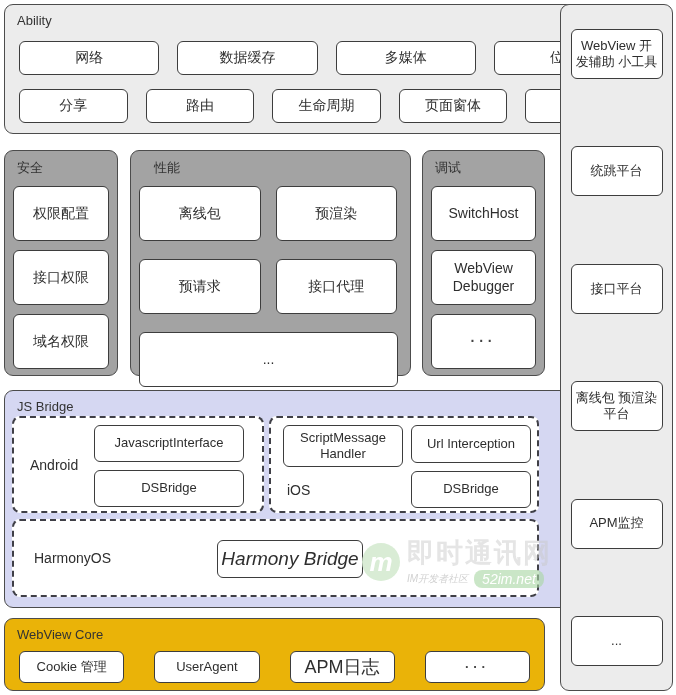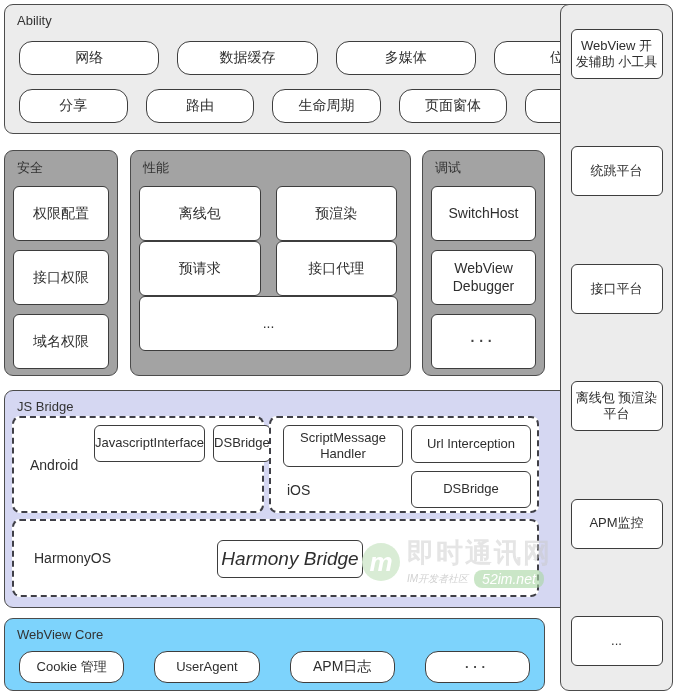--- a/index.html
+++ b/index.html
@@ -2,27 +2,27 @@
 <html><head>
 <meta charset="utf-8">
 <style>
   html,body{margin:0;padding:0;background:#fff;}
   body{font-family:"Liberation Sans","DejaVu Sans",sans-serif;}
   #stage{position:relative;width:676px;height:695px;background:#fff;overflow:hidden;}
   .section{position:absolute;border:1.5px solid #4c4c4c;border-radius:9px;box-sizing:border-box;}
   .sec-gray{background:#ececec;}
   .sec-green{background:#a3a3a3;}
   .sec-lav{background:#d5d7f2;}
-  .sec-peach{background:#7dd3fc;}
+  .sec-peach{background:#eab308;}
   .sec-title{font-size:13px;color:#333;padding:8px 0 0 12px;}
   .wbox{background:#fff;border:1.5px solid #3d3d3d;border-radius:6px;display:flex;align-items:center;justify-content:center;
         text-align:center;font-size:14px;color:#2e2e2e;box-sizing:border-box;line-height:1.25;}
   .dots{letter-spacing:4px;font-weight:bold;color:#444;}
   .flexrow{display:flex;gap:18px;padding:0 14px;position:absolute;left:0;right:0;}
-  .flexrow .wbox{flex:1;height:34px;border-radius:13px;}
+  .flexrow .wbox{flex:1;height:34px;}
   .colstack{position:absolute;left:8px;right:8px;display:flex;flex-direction:column;gap:9px;}
   .colstack .wbox{height:55px;}
   .dashed{position:absolute;background:#fff;border:2px dashed #3f3f46;border-radius:8px;box-sizing:border-box;}
   .os-label{position:absolute;font-size:14px;color:#2e2e2e;}
   
   #rightcol{display:flex;flex-direction:column;justify-content:space-between;align-items:center;padding:24px 0;}
   #rightcol .wbox{width:92px;min-height:50px;font-size:13px;padding:5px 3px;flex:none;}
   
   #watermark{position:absolute;left:362px;top:540px;display:flex;align-items:flex-start;gap:7px;z-index:6;opacity:.95;}
   #wm-circle{width:38px;height:38px;border-radius:50%;background:#d7ecd3;color:#fff;display:flex;align-items:center;justify-content:center;
@@ -56,23 +56,23 @@
 
   <div class="section sec-green" style="left:4px;top:150px;width:114px;height:226px;">
     <div class="sec-title">安全</div>
     <div class="colstack" style="top:35px;">
       <div class="wbox">权限配置</div>
       <div class="wbox">接口权限</div>
       <div class="wbox">域名权限</div>
     </div>
   </div>
 
-  <div class="section sec-green" style="left:130px;top:150px;width:281px;height:226px;">
+  <div class="section sec-green" style="left:130px;top:150px;width:281px;height:226px;padding-left:11px;">
     <div class="sec-title">性能</div>
-    <div style="position:absolute;left:8px;right:12px;top:35px;display:flex;flex-wrap:wrap;gap:0 15px;">
+    <div style="position:absolute;left:8px;right:12px;top:35px;display:flex;flex-wrap:wrap;gap:18px 15px;">
       <div class="wbox" style="width:calc(50% - 8px);height:55px;">离线包</div>
       <div class="wbox" style="width:calc(50% - 8px);height:55px;">预渲染</div>
       <div class="wbox" style="width:calc(50% - 8px);height:55px;">预请求</div>
       <div class="wbox" style="width:calc(50% - 8px);height:55px;">接口代理</div>
       <div class="wbox" style="width:100%;height:55px;">...</div>
     </div>
   </div>
 
   <div class="section sec-green" style="left:422px;top:150px;width:123px;height:226px;">
     <div class="sec-title">调试</div>
@@ -81,21 +81,21 @@
       <div class="wbox">WebView Debugger</div>
       <div class="wbox dots">···</div>
     </div>
   </div>
 
   <div class="section sec-lav" style="left:4px;top:390px;width:605px;height:218px;">
     <div class="sec-title">JS Bridge</div>
 
     <div class="dashed" style="left:7px;top:25px;width:252px;height:97px;">
       <div class="os-label" style="left:16px;top:50%;transform:translateY(-50%);">Android</div>
-      <div style="position:absolute;left:80px;top:7px;width:150px;display:flex;flex-direction:row;gap:8px;">
+      <div style="position:absolute;left:80px;top:7px;width:150px;display:flex;flex-direction:column;gap:8px;">
         <div class="wbox" style="height:37px;font-size:13px;">JavascriptInterface</div>
         <div class="wbox" style="height:37px;font-size:13px;">DSBridge</div>
       </div>
     </div>
 
     <div class="dashed" style="left:264px;top:25px;width:270px;height:97px;">
       <div class="wbox" style="position:absolute;left:12px;top:7px;width:120px;height:42px;font-size:13px;">ScriptMessage Handler</div>
       <div class="wbox" style="position:absolute;left:140px;top:7px;width:120px;height:38px;font-size:13px;">Url Interception</div>
       <div class="wbox" style="position:absolute;left:140px;top:53px;width:120px;height:37px;font-size:13px;">DSBridge</div>
       <div class="os-label" style="left:16px;bottom:13px;">iOS</div>
@@ -105,21 +105,21 @@
       <div class="os-label" style="left:20px;top:50%;transform:translateY(-50%);">HarmonyOS</div>
       <div class="wbox" style="position:absolute;left:203px;top:19px;width:146px;height:38px;font-size:19px;font-style:italic;">Harmony Bridge</div>
     </div>
   </div>
 
   <div class="section sec-peach" style="left:4px;top:618px;width:541px;height:73px;">
     <div class="sec-title">WebView Core</div>
     <div class="flexrow" style="top:32px;gap:30px;">
       <div class="wbox" style="height:32px;font-size:13px;">Cookie 管理</div>
       <div class="wbox" style="height:32px;font-size:13px;">UserAgent</div>
-      <div class="wbox" style="height:32px;font-size:14px;">APM日志</div>
+      <div class="wbox" style="height:32px;font-size:18px;">APM日志</div>
       <div class="wbox dots" style="height:32px;font-size:13px;">···</div>
     </div>
   </div>
 
   <div id="rightcol" class="section sec-gray" style="left:560px;top:4px;width:113px;height:687px;">
     <div class="wbox">WebView 开发辅助 小工具</div>
     <div class="wbox">统跳平台</div>
     <div class="wbox">接口平台</div>
     <div class="wbox">离线包 预渲染平台</div>
     <div class="wbox">APM监控</div>

